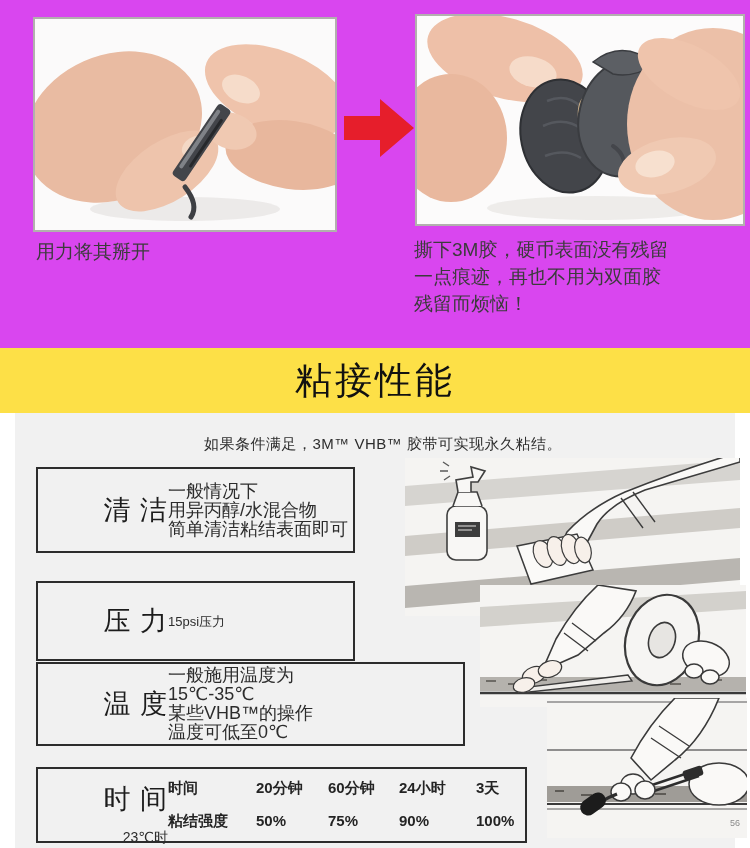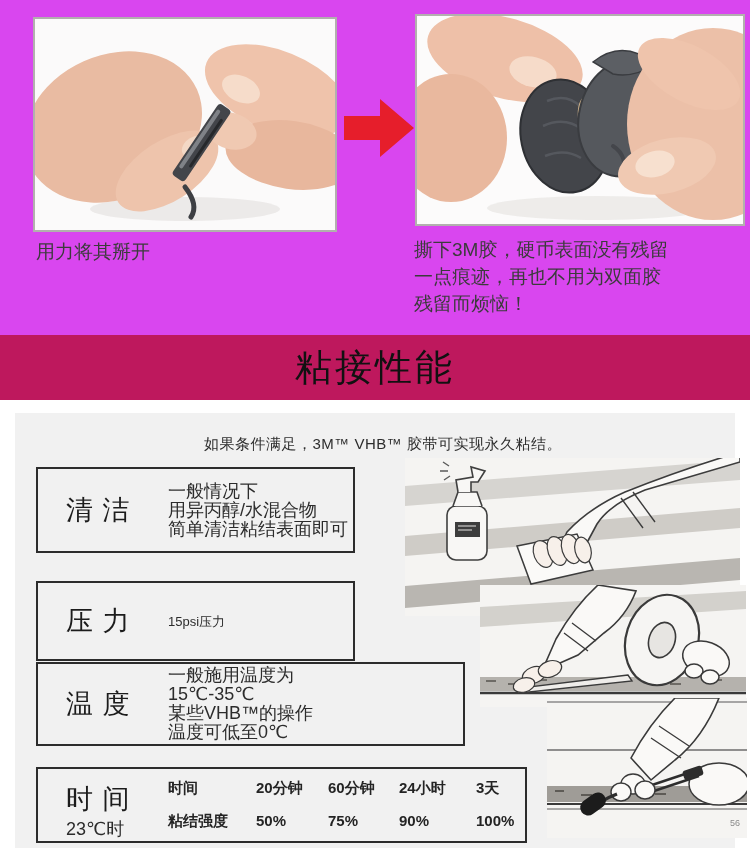--- a/index.html
+++ b/index.html
@@ -14,38 +14,38 @@
   .top-section { position:absolute; left:0; top:0; width:750px; height:348px; background:#d946ef; }
   .photo { position:absolute; background:#fdfdfd; border:2px solid #b2b0ae; overflow:hidden; }
   .photo-left  { left:33px;  top:17px; width:304px; height:215px; }
   .photo-right { left:415px; top:14px; width:330px; height:212px; }
   .arrow-wrap { position:absolute; left:344px; top:99px; width:70px; height:58px; }
   .caption { position:absolute; color:#3b3b3b; font-size:19px; line-height:27px; }
   .caption-left  { left:36px;  top:238px; width:300px; }
   .caption-right { left:414px; top:236px; width:334px; }
 
   
-  .title-band { position:absolute; left:0; top:335px; width:750px; height:65px; background:#be185d;
+  .title-band { position:absolute; left:0; top:348px; width:750px; height:65px; background:#fde047;
                 display:flex; align-items:center; justify-content:center;text-align:right; }
   .title-band h2 { font-size:37px; font-weight:400; color:#111111; letter-spacing:3px; }
 
   
   .panel { position:absolute; left:15px; top:413px; width:720px; height:435px; background:#f1f1f1; }
   .panel-intro { position:absolute; left:0; top:22px; width:100%; text-align:center;
                  font-size:15px; color:#2d2d2d; letter-spacing:0.5px;padding-left:16px; }
 
   .spec-box { position:absolute; border:2px solid #2c2c2c; display:flex; align-items:center; }
   .spec-box-1 { left:21px; top:54px;  width:319px; height:86px; }
   .spec-box-2 { left:21px; top:156px; width:319px; height:80px;margin-top:12px; }
   .spec-box-3 { left:21px; top:249px; width:429px; height:84px; }
   .spec-box-4 { left:21px; top:354px; width:491px; height:76px; align-items:flex-start; }
 
-  .box-label-col { width:130px; flex:0 0 130px; text-align:left;padding-left:28px; }
+  .box-label-col { width:130px; flex:0 0 130px; text-align:right;padding-left:28px; }
   .box-label { font-size:27px; color:#1c1c1c; letter-spacing:1px; }
-  .box-sublabel { font-size:18px; color:#2c2c2c; margin-top:0; }
+  .box-sublabel { font-size:14px; color:#2c2c2c; margin-top:12px; }
   .box-desc { font-size:18px; line-height:19px; color:#2c2c2c; }
   .spec-box-2 .box-desc { font-size:13px;text-align:center; }
 
   .spec-box-4 .box-label-col { padding-top:12px; }
   .time-table { display:flex; flex-direction:column; padding-top:10px; gap:14px; font-size:15px; color:#242424; }
   .time-row { display:flex; }
   .time-cell { text-align:left;font-weight:bold; }
   .time-cell.c0 { width:88px; }
   .time-cell.c1 { width:72px; }
   .time-cell.c2 { width:71px; }

